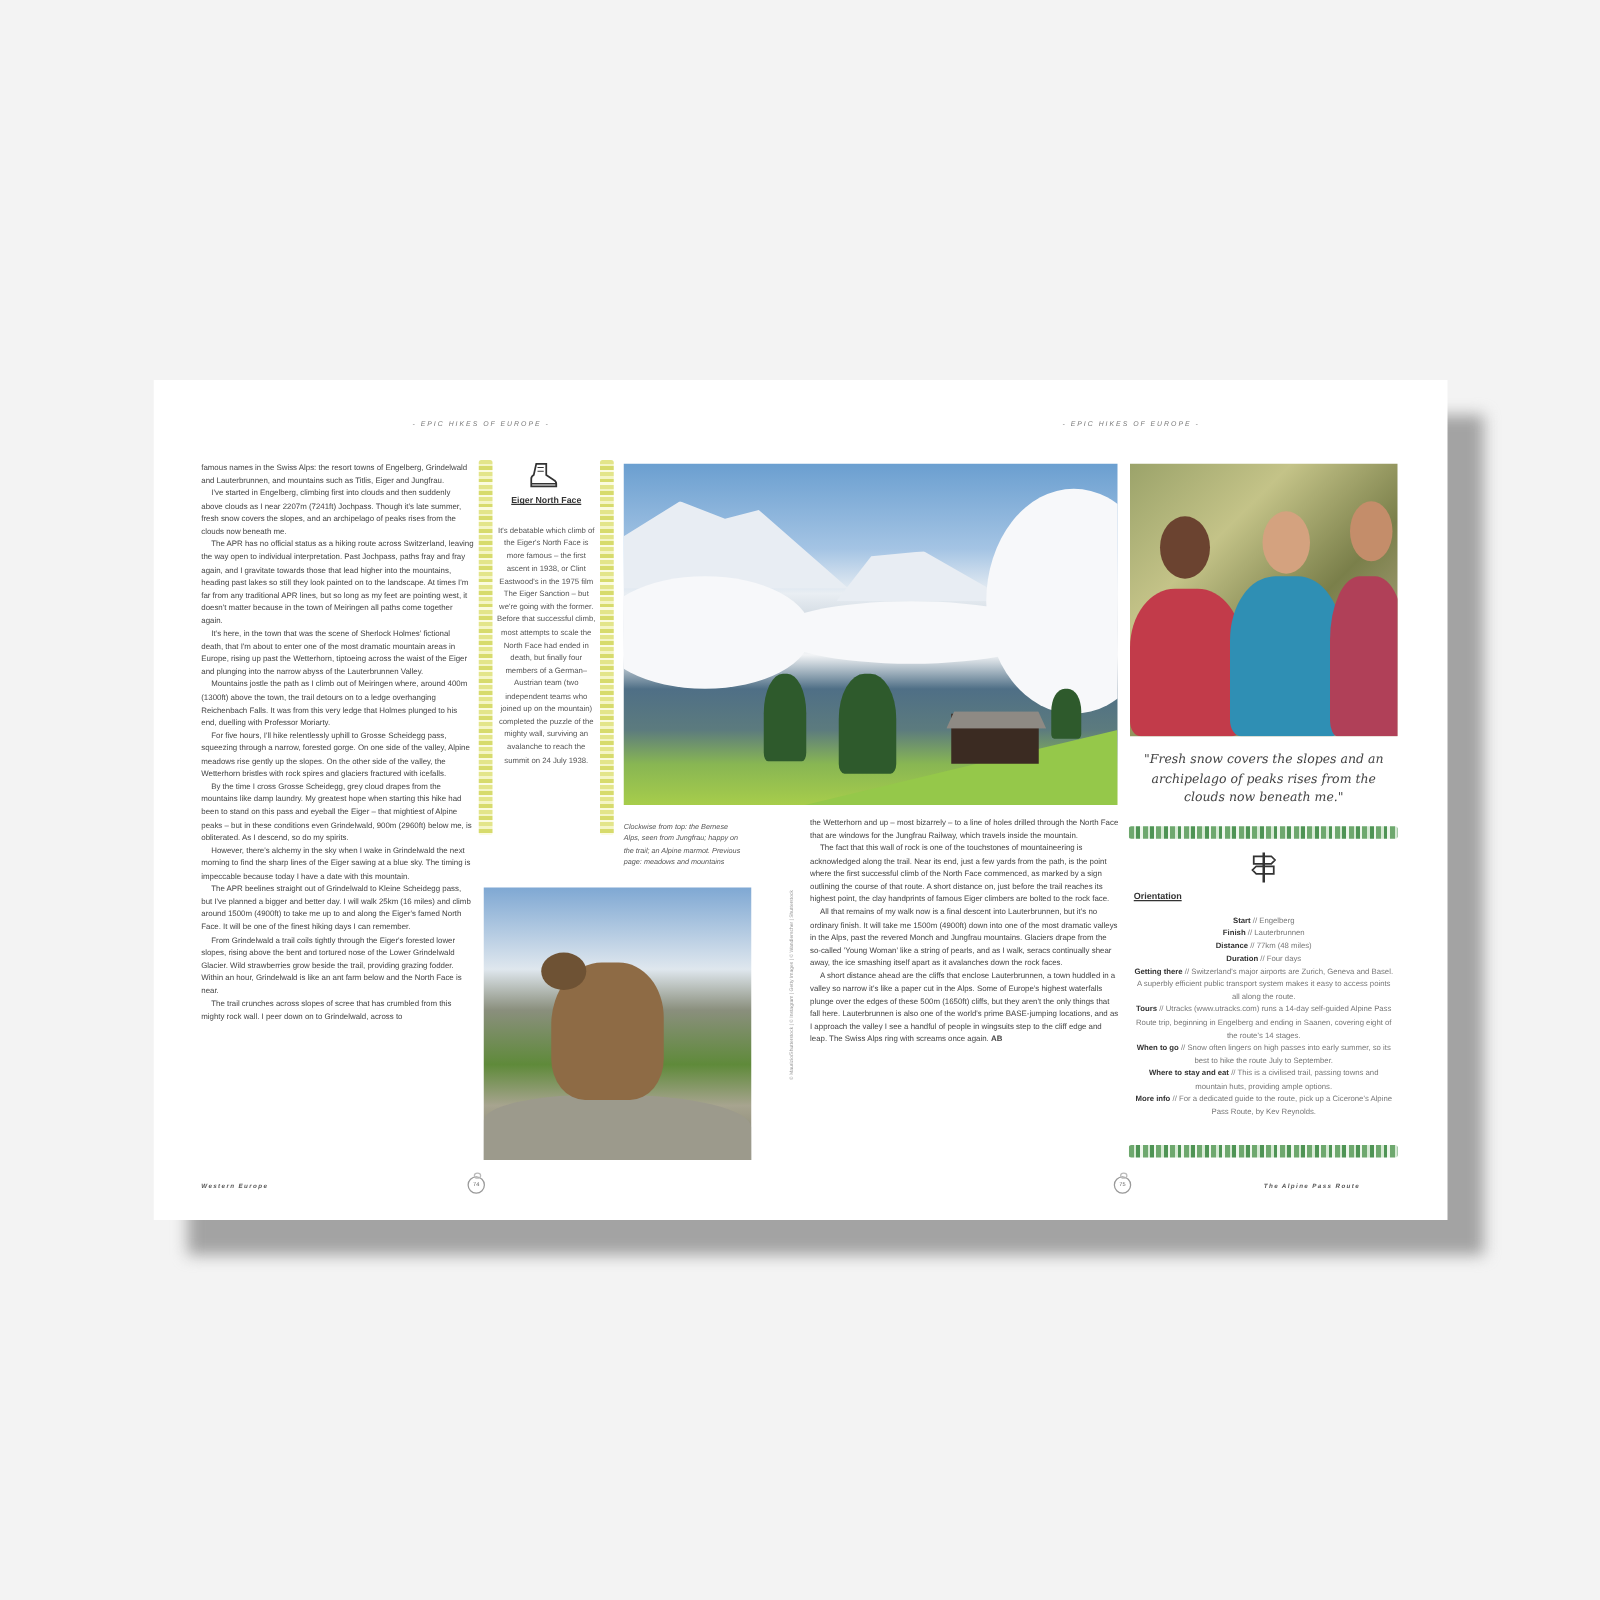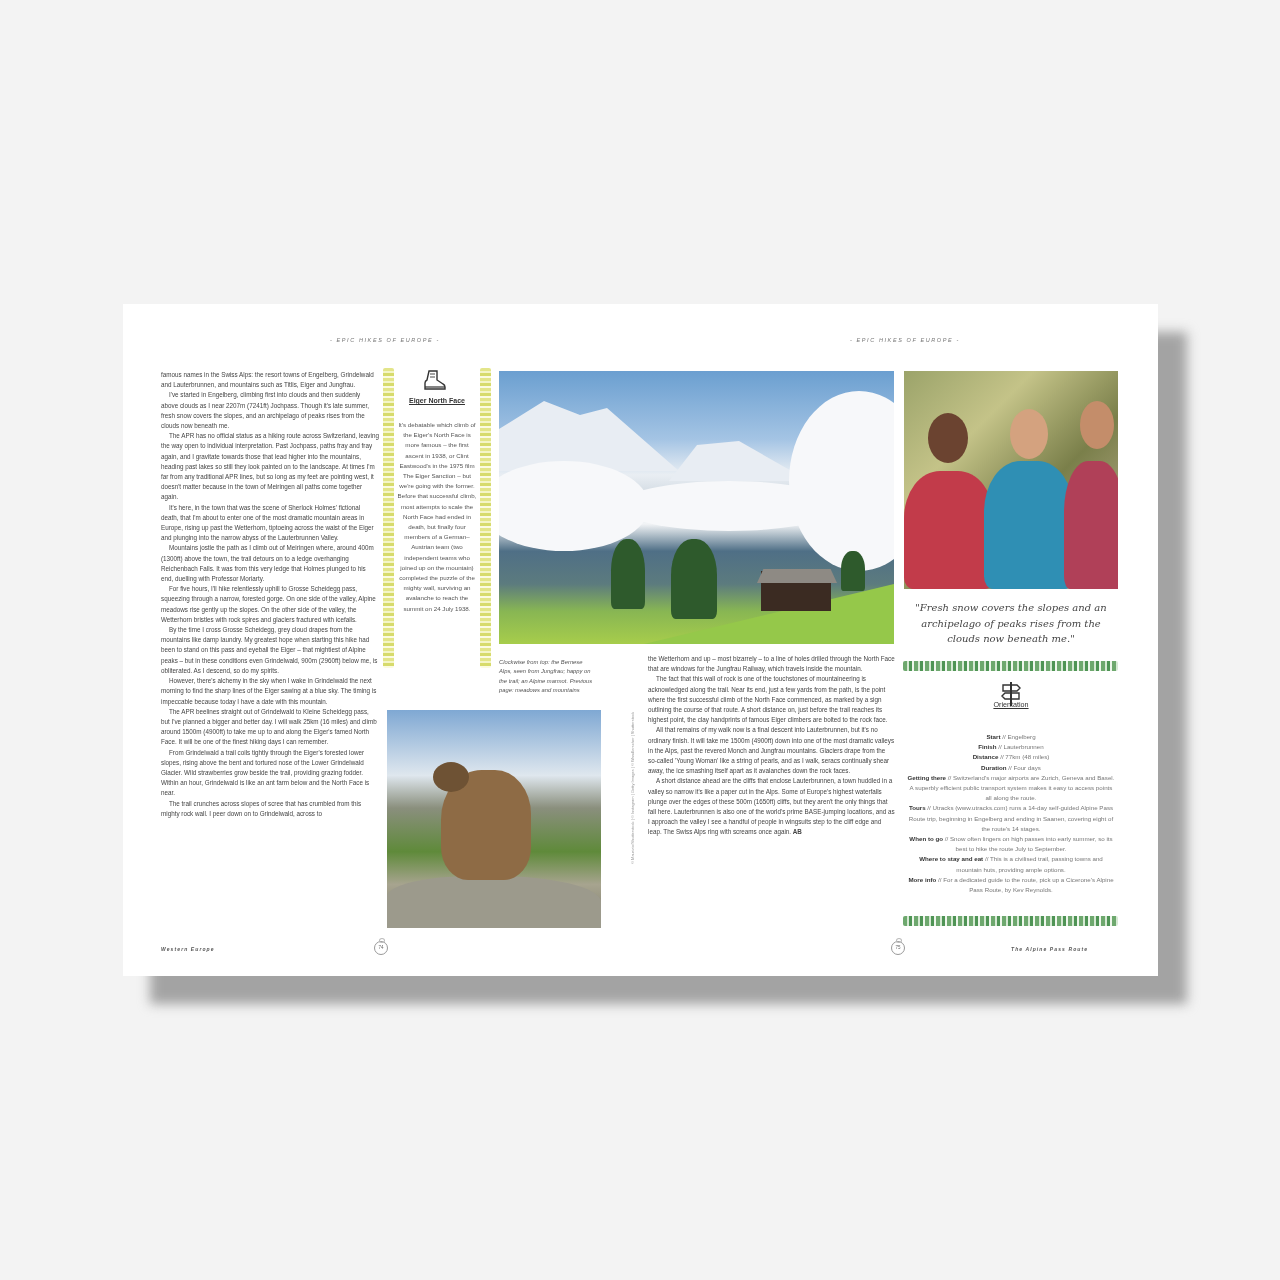--- a/index.html
+++ b/index.html
@@ -51,21 +51,21 @@
   .caption { position: absolute; left: 376px; top: 354px; width: 95px; font-size: 5.8px; line-height: 9.4px; font-style: italic; color: #555; }
   .photo-credit { position: absolute; left: 507px; top: 560px; transform: rotate(-90deg); transform-origin: left top; font-size: 4px; color: #999; white-space: nowrap; }
 
   .pullquote { position: absolute; left: 784px; top: 296px; width: 208px; font-family: "DejaVu Serif", serif; font-style: italic; font-size: 10px; line-height: 15.5px; text-align: center; color: #444; }
 
   .vine-h { position: absolute; left: 780px; width: 215px; height: 10px;
     background: repeating-linear-gradient(90deg, #6ea86e 0 4px, #d6e9d4 4px 6px, #4f9455 6px 9px, #eef6ec 9px 11px); border-radius: 2px; }
   .vine-h.top { top: 357px; } .vine-h.bot { top: 912px; top: 612px; }
 
   .signpost { position: absolute; left: 877px; top: 377px; width: 22px; height: 26px; }
-  .orient-title { position: absolute; left: 784px; top: 396px; width: 208px; font-size: 7.2px; font-weight: normal; text-align: center; text-decoration: underline; color: #333; }
+  .orient-title { position: absolute; left: 784px; top: 408px; width: 208px; font-size: 7.2px; font-weight: bold; text-decoration: underline; color: #333; }
   .orient { position: absolute; left: 784px; top: 428px; width: 208px; font-size: 6.2px; line-height: 10.2px; text-align: center; color: #777; }
   .orient b { color: #333; }
 
   .footer-left { position: absolute; left: 38px; top: 642px; font-size: 5px; letter-spacing: 1.1px; font-style: italic; font-weight: bold; color: #555; }
   .footer-right { position: absolute; left: 888px; top: 642px; font-size: 5px; letter-spacing: 1.1px; font-style: italic; font-weight: bold; color: #555; }
   .pageno { position: absolute; top: 637px; width: 14px; height: 14px; border: 1px solid #999; border-radius: 50%; font-size: 4.5px; text-align: center; line-height: 12px; color: #666; }
   .pageno.l { left: 251px; } .pageno.r { left: 768px; }
   .pageno::before { content: ""; position: absolute; left: 4px; top: -4px; width: 4px; height: 3px; border: 1px solid #bbb; border-radius: 50%; }
 </style>
 </head>

